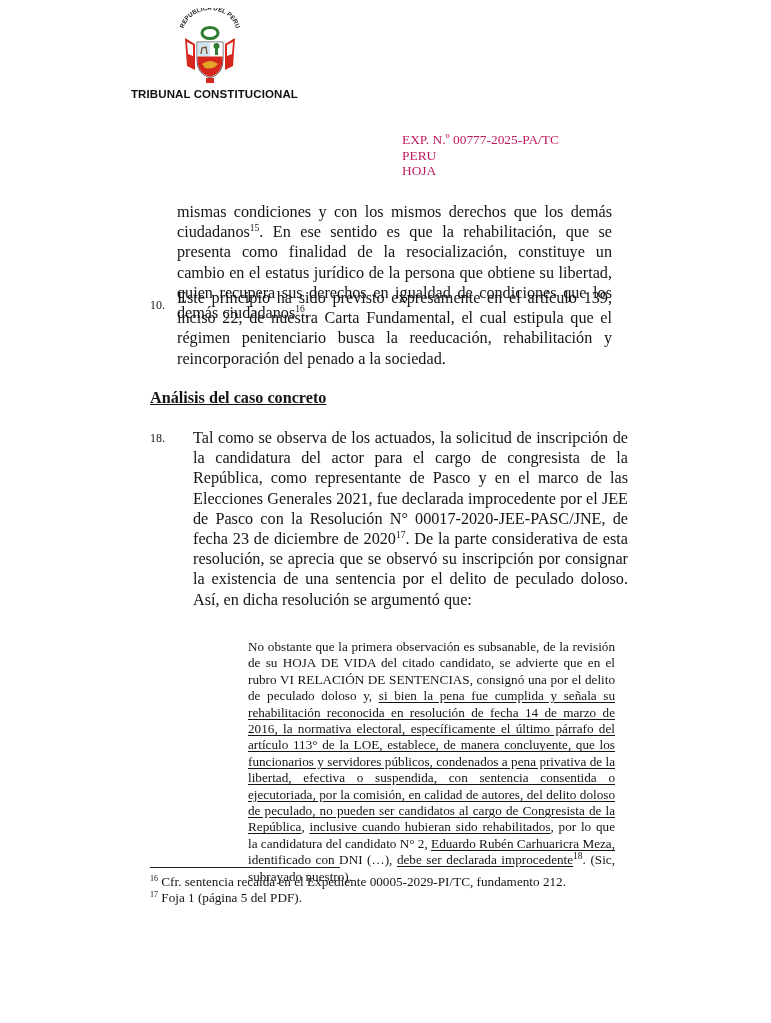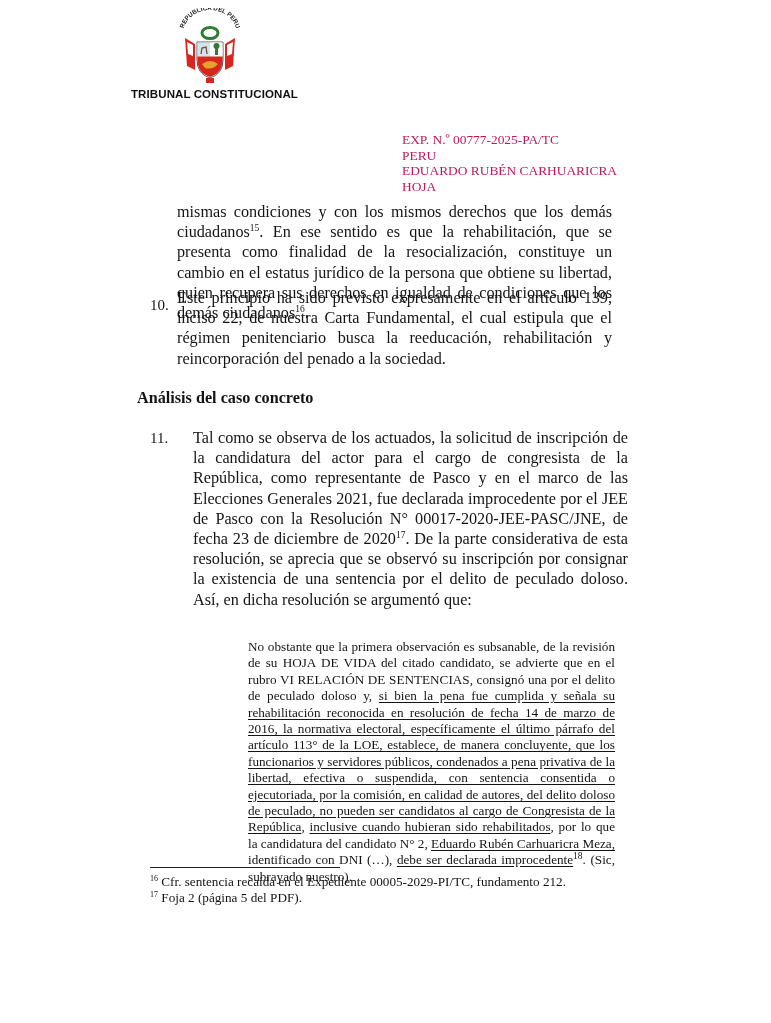--- a/index.html
+++ b/index.html
@@ -17,26 +17,26 @@
   .exp-block {
     position: absolute; left: 402px; top: 132px;
     font-size: 13.4px; line-height: 15.5px; color: #be185d;
   }
   .exp-block div { white-space: nowrap; }
   .body-text {
     position: absolute; left: 177px; width: 435px;
     font-size: 16.2px; line-height: 20.2px; text-align: justify; text-align-last: left;
   }
   .para-num {
-    position: absolute; left: 150px; font-size: 15px; line-height: 20.2px;
+    position: absolute; left: 150px; font-size: 12px; line-height: 20.2px;
   }
   sup { font-size: 9.5px; line-height: 0; vertical-align: super; }
   .section-title {
-    position: absolute; left: 137px; top: 389px;
-    font-weight: bold; font-size: 16.2px;
+    position: absolute; left: 150px; top: 389px;
+    font-weight: bold; font-size: 16.2px; text-decoration: underline;
   }
   .quote {
     position: absolute; left: 248px; top: 603px; width: 367px;
     font-size: 13.2px; line-height: 16.4px; text-align: justify; text-align-last: left; margin-top: 36px;
   }
   .quote u { text-decoration: underline; text-underline-offset: 2px; }
   .fn-rule {
     position: absolute; left: 150px; top: 867px; width: 190px; height: 0;
     border-top: 1px solid #222;
   }
@@ -76,39 +76,38 @@
     <path d="M27,56 Q35,50 43,56 Q38,62 30,60 Z" fill="#e0a526"></path>
     <rect x="31" y="70" width="8" height="5" fill="#d7261e"></rect>
   </svg>
 </div>
 
 <div class="institution">TRIBUNAL CONSTITUCIONAL</div>
 
 <div class="exp-block">
   <div>EXP. N.º 00777-2025-PA/TC</div>
   <div>PERU</div>
-  <div>EDUARDO RUBÉN CARHUARICRA</div>
   <div>HOJA</div>
 </div>
 
 <div class="body-text" style="top:202px;">
   <span>mismas condiciones y con los mismos derechos que los demás ciudadanos</span><sup>15</sup><span>. En ese sentido es que la rehabilitación, que se presenta como finalidad de la resocialización, constituye un cambio en el estatus jurídico de la persona que obtiene su libertad, quien recupera sus derechos en igualdad de condiciones que los demás ciudadanos</span><sup>16</sup><span>.</span>
 </div>
 
 <div class="para-num" style="top:295px;">10.</div>
 <div class="body-text" style="top:288px;">Este principio ha sido previsto expresamente en el artículo 139, inciso 22, de nuestra Carta Fundamental, el cual estipula que el régimen penitenciario busca la reeducación, rehabilitación y reincorporación del penado a la sociedad.</div>
 
 <div class="section-title">Análisis del caso concreto</div>
 
-<div class="para-num" style="top:428px;">11.</div>
+<div class="para-num" style="top:428px;">18.</div>
 <div class="body-text" style="top:428px;margin-left:16px;">
   <span>Tal como se observa de los actuados, la solicitud de inscripción de la candidatura del actor para el cargo de congresista de la República, como representante de Pasco y en el marco de las Elecciones Generales 2021, fue declarada improcedente por el JEE de Pasco con la Resolución N° 00017-2020-JEE-PASC/JNE, de fecha 23 de diciembre de 2020</span><sup>17</sup><span>. De la parte considerativa de esta resolución, se aprecia que se observó su inscripción por consignar la existencia de una sentencia por el delito de peculado doloso. Así, en dicha resolución se argumentó que:</span>
 </div>
 
 <div class="quote">
   <span>No obstante que la primera observación es subsanable, de la revisión de su HOJA DE VIDA del citado candidato, se advierte que en el rubro VI RELACIÓN DE SENTENCIAS, consignó una por el delito de peculado doloso y, </span><u>si bien la pena fue cumplida y señala su rehabilitación reconocida en resolución de fecha 14 de marzo de 2016, la normativa electoral, específicamente el último párrafo del artículo 113° de la LOE, establece, de manera concluyente, que los funcionarios y servidores públicos, condenados a pena privativa de la libertad, efectiva o suspendida, con sentencia consentida o ejecutoriada, por la comisión, en calidad de autores, del delito doloso de peculado, no pueden ser candidatos al cargo de Congresista de la República</u><span>, </span><u>inclusive cuando hubieran sido rehabilitados</u><span>, por lo que la candidatura del candidato N° 2, </span><u>Eduardo Rubén Carhuaricra Meza,</u><span> identificado con DNI (…), </span><u>debe ser declarada improcedente</u><sup>18</sup><span>. (Sic, subrayado nuestro).</span>
 </div>
 
 <div class="fn-rule"></div>
 <div class="footnotes">
   <div class="fn"><sup>16</sup><span> Cfr. sentencia recaída en el Expediente 00005-2029-PI/TC, fundamento 212.</span></div>
-  <div class="fn"><sup>17</sup><span> Foja 2 (página 5 del PDF).</span></div>
+  <div class="fn"><sup>17</sup><span> Foja 1 (página 5 del PDF).</span></div>
 </div>
 
 </body></html>

